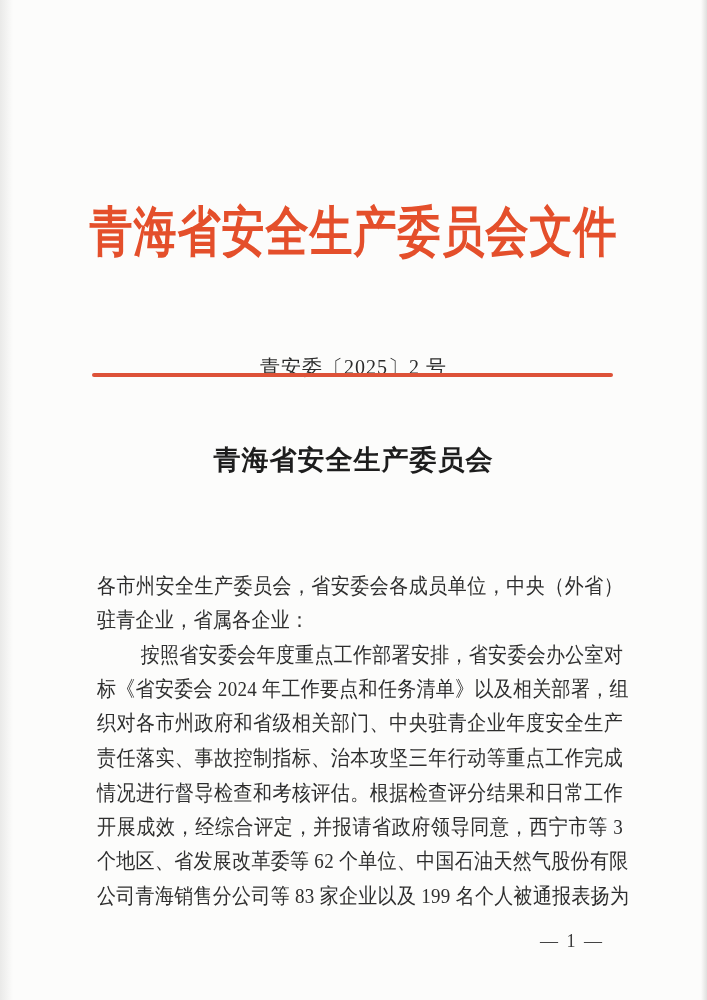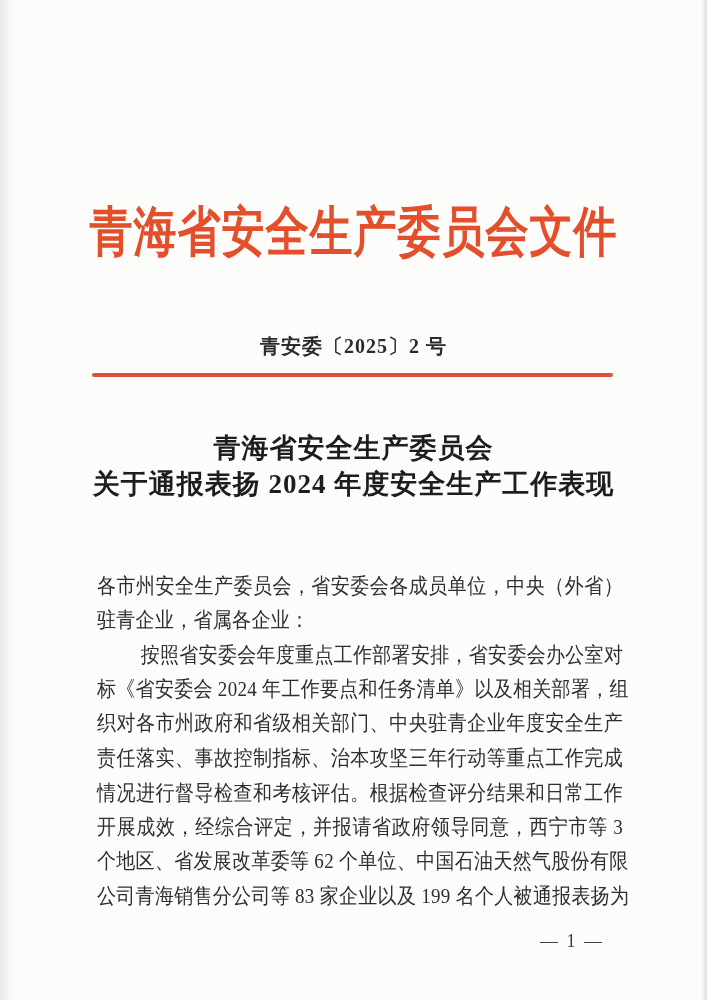--- a/index.html
+++ b/index.html
@@ -41,42 +41,41 @@
     font-weight: 700;
     font-size: 43px;
     line-height: 45px;
     letter-spacing: 1px;
     transform: scaleY(1.25);
     transform-origin: top center;
     white-space: nowrap;
   }
   .doc-number {
     position: absolute;
-    top: 333px;
+    top: 354px;
     left: 0;
     width: 100%;
     text-align: center;
     font-size: 20px;
     line-height: 26px;
     color: #2b2b2b;
     letter-spacing: 1px;
-    font-weight: bold;
   }
   .red-divider {
     position: absolute;
     top: 373px;
     left: 92px;
     width: 521px;
     height: 4px;
     background: #dd5238;
     border-radius: 2px;
   }
   .notice-title {
     position: absolute;
-    top: 430px;
+    top: 442px;
     left: 0;
     width: 100%;
     text-align: center;
     font-size: 27px;
     line-height: 36px;
     font-weight: 700;
     color: #1d1d1d;
     letter-spacing: 1px;
   }
   .body-text {
@@ -124,21 +123,20 @@
   <div class="edge-right"></div>
 
   <div class="letterhead">青海省安全生产委员会文件</div>
 
   <div class="doc-number">青安委〔2025〕2 号</div>
 
   <div class="red-divider"></div>
 
   <div class="notice-title">
     <div>青海省安全生产委员会</div>
-    <div>关于通报表扬 2024 年度安全生产工作表现</div>
   </div>
 
   <div class="body-text">
       <div class="bline">各市州安全生产委员会，省安委会各成员单位，中央（外省）</div>
       <div class="bline nj">驻青企业，省属各企业：</div>
       <div class="bline ind">按照省安委会年度重点工作部署安排，省安委会办公室对</div>
       <div class="bline">标《省安委会 2024 年工作要点和任务清单》以及相关部署，组</div>
       <div class="bline">织对各市州政府和省级相关部门、中央驻青企业年度安全生产</div>
       <div class="bline">责任落实、事故控制指标、治本攻坚三年行动等重点工作完成</div>
       <div class="bline">情况进行督导检查和考核评估。根据检查评分结果和日常工作</div>

